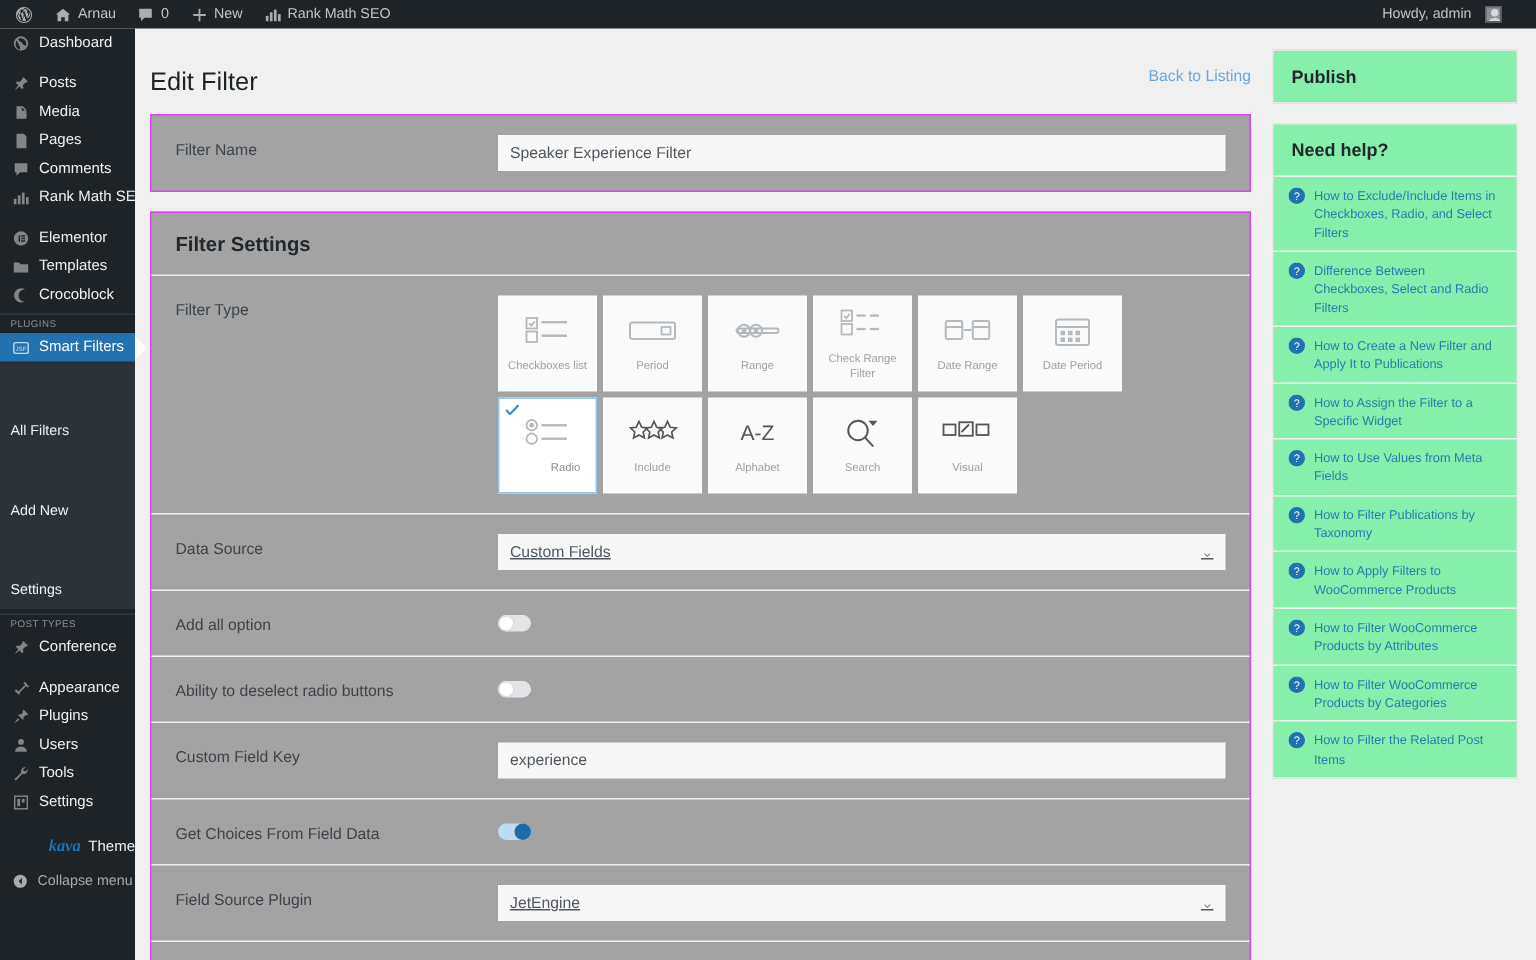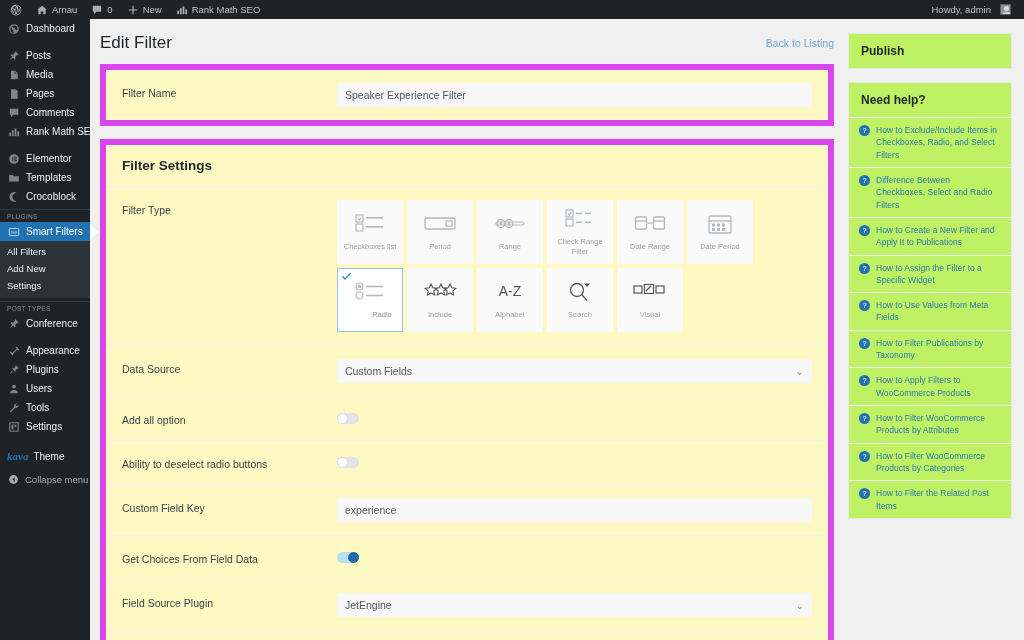--- a/index.html
+++ b/index.html
@@ -12,21 +12,21 @@
   }
 
   
   #adminbar {
     height: 19px; background: #1d2327; color: #c3c4c7;
     display: flex; align-items: center; font-size: 9.5px;
     position: relative; z-index: 50;
   }
   .ab-item { display: flex; align-items: center; gap: 4px; padding: 0 7px; height: 19px; color: #c3c4c7; white-space: nowrap; }
   .ab-left { display: flex; align-items: center; padding-left: 3px; }
-  .ab-right { margin-left: auto; display: flex; align-items: center; padding-right: 6px; }
+  .ab-right { margin-left: auto; display: flex; align-items: center; padding-right: 16px; }
   .ab-ico { display: inline-block; width: 12px; height: 12px; opacity: .85; }
   .ab-ico svg { width: 12px; height: 12px; display: block; fill: #c3c4c7; }
   .ab-avatar { width: 11px; height: 11px; background: #8d9096; border: 1px solid #5c6066; display: inline-block; margin-left: 5px; position: relative; overflow: hidden; }
   .ab-avatar::after { content:""; position:absolute; width:5px;height:5px;border-radius:50%;background:#d7d9db;left:3px;top:1px;}
   .ab-avatar::before { content:""; position:absolute; width:9px;height:5px;border-radius:4px 4px 0 0;background:#d7d9db;left:1px;top:7px;}
 
   
   #wrap { display: flex; height: 621px; }
 
   
@@ -47,52 +47,52 @@
     content: ""; position: absolute; right: -8px; top: 50%; transform: translateY(-50%);
     border-style: solid; border-width: 8px 0 8px 8px; border-color: transparent transparent transparent #fff;
   }
   .menu-sep { height: 8px; }
   .menu-group-label {
     font-size: 6.5px; color: #8c8f94; letter-spacing: .3px;
     padding: 3px 0 2px 7px; text-transform: uppercase;
     border-top: 1px solid #33383d; margin-top: 3px;
   }
   .submenu { background: #2c3338; padding: 2px 0 4px; }
-  .submenu a { display: block; padding: 3px 0 3px 7px; color: #f0f0f1; font-size: 9.5px; text-decoration: none; }
-  .theme-row { display:flex; align-items:center; gap:5px; padding: 6px 0 6px 7px; }
+  .submenu a { display: block; padding: 3px 0 3px 7px; color: #f0f0f1; font-size: 9.5px; text-decoration: none; margin-top: 36px; }
+  .theme-row { display:flex; align-items:center; gap:5px; padding: 6px 0 6px 7px; justify-content: flex-end; }
   .theme-logo { color:#2271b1; font-style: italic; font-weight: 700; font-size: 11px; font-family: "Liberation Serif", serif; }
   .theme-name { color:#f0f0f1; font-size: 10px; }
   .collapse-row { display:flex; align-items:center; gap:6px; padding: 5px 0 5px 7px; color:#a7aaad; font-size: 9.5px; }
   .collapse-row .c-ico { width: 12px;height:12px; display:flex;align-items:center;justify-content:center;}
   .collapse-row .c-ico svg{width:11px;height:11px;fill:#a7aaad;display:block;}
 
   
   #content { flex: 1; padding: 0 0 0 0; overflow: hidden; position: relative; }
   #content-inner { display: flex; gap: 14px; padding: 14px 12px 0 10px; }
   #main-col { flex: 1; min-width: 0; }
   #side-col { width: 164px; flex: 0 0 164px; }
 
-  .page-head { display: flex; align-items: center; margin-bottom: 11px; }
+  .page-head { display: flex; align-items: flex-start; margin-bottom: 11px; margin-top: 12px; }
   .page-title { font-size: 17px; font-weight: 400; color: #1d2327; font-family: "Liberation Sans", sans-serif; }
   .back-link { margin-left: auto; color: #6ea8d8; font-size: 10.5px; text-decoration: none; }
 
-  .card { background: #fef9c3; border: 6px solid #d946ef; margin-bottom: 13px; }
+  .card { background: #a3a3a3; border: 1px solid #d946ef; margin-bottom: 13px; }
   .card-title { font-size: 13.5px; font-weight: 700; color: #23282d; padding: 13px 16px; }
 
   .row { display: flex; align-items: flex-start; padding: 13px 16px; border-top: 1px solid #f1f1f1; }
   .row:first-child { border-top: none; }
   .row-label { width: 215px; flex: 0 0 215px; font-size: 10.5px; color: #3c434a; padding-top: 4px; }
   .row-field { flex: 1; min-width: 0; }
 
   .field-text {
     background: #f7f7f7; padding: 6px 8px; font-size: 10.5px; color: #50575e; min-height: 24px;
   }
   .field-select {
     background: #f7f7f7; padding: 6px 8px; font-size: 10.5px; color: #50575e;
-    display: flex; align-items: flex-end; min-height: 24px;
+    display: flex; align-items: flex-end; min-height: 24px; text-decoration: underline;
   }
   .field-select .chev { margin-left: auto; color: #8c8f94; font-size: 10px; line-height: 1; }
 
   
   .toggle { width: 22px; height: 11px; border-radius: 6px; background: #e2e4e7; position: relative; display: inline-block; margin-top: 3px; }
   .toggle .knob { position: absolute; width: 11px; height: 11px; border-radius: 50%; background: #fff; top: 0; left: 0; border: 1px solid #dcdcde; }
   .toggle.on { background: #bcdcf2; }
   .toggle.on .knob { left: 11px; background: #1c6ca8; border-color: #1c6ca8; }
 
   
@@ -104,21 +104,21 @@
   }
   .type-card.selected { background: #fff; border: 1px solid #95c7ea; }
   .type-card .tc-ico { height: 26px; display: flex; align-items: flex-start; justify-content: center; margin-bottom: 3px; }
   .type-card .tc-ico svg { display: block; }
   .type-card .tc-label { font-size: 7.5px; color: #9ba1a6; text-align: center; line-height: 1.25; }
   .type-card.selected .tc-label { color: #8a9096; margin-left: 24px; }
   .tc-check { position: absolute; top: 3px; left: 4px; width: 9px; height: 9px; }
   .tc-check svg { display: block; width: 9px; height: 9px; }
 
   
-  .panel { background: #bef264; border: 1px solid #e8e8e8; margin-bottom: 13px; }
+  .panel { background: #86efac; border: 1px solid #e8e8e8; margin-bottom: 13px; }
   .panel-head { font-size: 12px; font-weight: 700; color: #23282d; padding: 10px 12px; }
   .panel-body { padding: 8px 10px 10px; background: #f6f7f7; border-top: 1px solid #f0f0f1; display: flex; }
   .btn-update {
     margin-left: auto; background: #2271b1; color: #fff; font-size: 10.5px; font-weight: 700;
     border: none; padding: 5px 22px; cursor: pointer; border-radius: 2px;
   }
   .help-list { border-top: 1px solid #f0f0f1; }
   .help-item { display: flex; gap: 6px; padding: 6px 10px; border-bottom: 1px solid #f3f3f3; align-items: flex-start; }
   .help-item:last-child { border-bottom: none; }
   .help-ico { flex: 0 0 11px; width: 11px; height: 11px; margin-top: 1px; }

